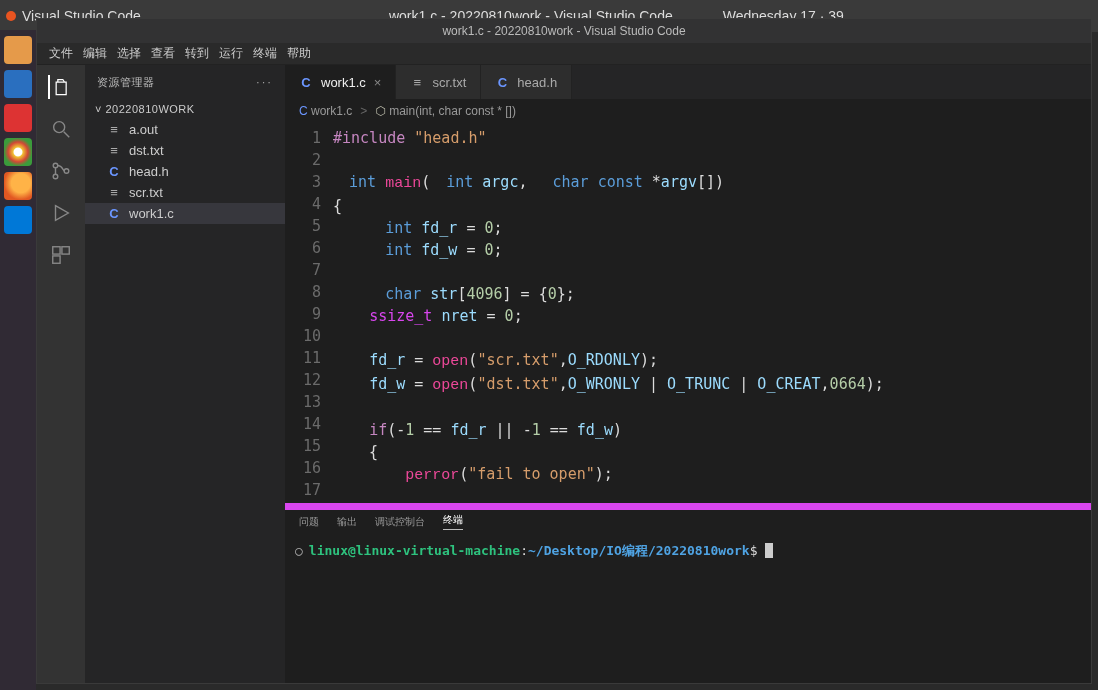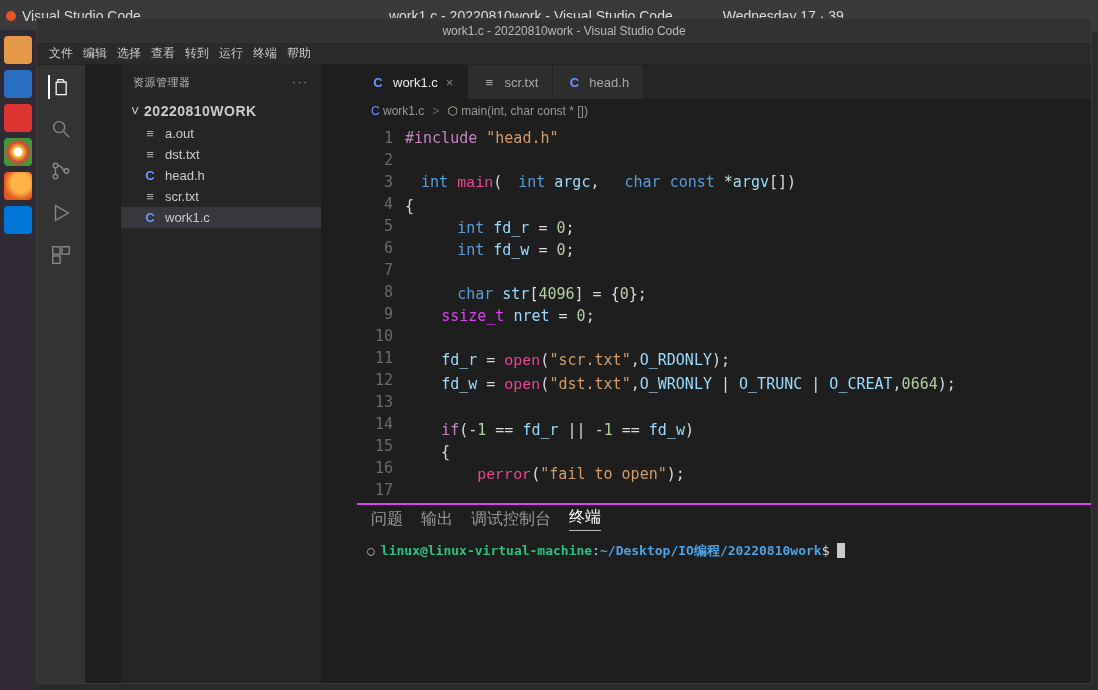--- a/index.html
+++ b/index.html
@@ -13,28 +13,28 @@
   .dock .dock-item.chrome{ background:radial-gradient(circle at 50% 50%, #fff 0 20%, #f1c232 25%, #d14836 50%, #3b9b3b 70%);}
   .dock .dock-item.ff{ background:radial-gradient(circle at 60% 40%, #ffb347 0 40%, #e25822 70%);}
   .dock .dock-item.word{ background:#2a6fbf;}
   .dock .dock-item.vs{ background:#0078d7;}
   .dock .dock-item.pdf{ background:#d33;}
   .dock .dock-item.files{ background:#e59a4a;}
   .app-window { position:absolute; left:36px; top:18px; right:6px; bottom:6px; background:#1e1e1e; border:1px solid #3a3a3a; display:flex; flex-direction:column; }
   .titlebar { height:24px; background:#323233; display:flex; align-items:center; justify-content:center; color:#bbb; font-size:12px; }
   .menubar { height:22px; background:#2a2a2a; display:flex; align-items:center; gap:2px; padding:0 8px; color:#ccc; font-size:12px; border-bottom:1px solid #222;}
   .menubar span { padding:0 4px; }
-  .body { flex:1; display:flex; overflow:hidden;gap:36px; }
+  .body { flex:1; display:flex; overflow:hidden; }
   .activitybar { width:48px; background:#333333; display:flex; flex-direction:column; align-items:center; padding-top:10px; gap:18px; color:#888; }
   .activitybar .act { width:24px; height:24px; display:flex; align-items:center; justify-content:center; }
   .activitybar .act.active { color:#fff; border-left:2px solid #fff; margin-left:-2px; padding-left:2px;}
   .sidebar { width:200px; background:#252526; display:flex; flex-direction:column; }
   .sidebar-header { height:34px; display:flex; align-items:center; justify-content:space-between; padding:0 12px; color:#bbb; font-size:11px; letter-spacing:0.5px;}
   .sidebar-header .dots{ letter-spacing:2px; color:#aaa;}
-  .folder-head { padding:4px 10px; font-size:14px; color:#ccc; font-weight:bold; letter-spacing:0.5px;}
+  .folder-head { padding:4px 10px; font-size:11px; color:#ccc; font-weight:normal; letter-spacing:0.5px;}
   .folder-head::before{ content:"˅ "; font-weight:normal;}
   .file-list { display:flex; flex-direction:column; }
   .file-item { display:flex; align-items:center; gap:8px; padding:3px 10px 3px 22px; font-size:13px; color:#ccc;}
   .file-item.selected { background:#37373d; }
   .f-ico{ width:14px; display:inline-block; text-align:center; font-weight:bold;}
   .f-ico.bin{ color:#aaa;}
   .f-ico.txt{ color:#aaa;}
   .f-ico.c{ color:#6b96ff;}
   .editor-area{ flex:1; display:flex; flex-direction:column; overflow:hidden;}
   .tabs{ height:34px; background:#252526; display:flex; align-items:stretch; }
@@ -47,21 +47,21 @@
   .gutter{ width:48px; text-align:right; padding:4px 12px 4px 0; color:#6b6b6b; line-height:22px; user-select:none;}
   .code{ padding:4px 0; line-height:22px; white-space:pre; color:#ccc;}
   .str{ color:#d69d6b;}
   .kw{ color:#5b9dd9;margin-left:16px;}
   .type{ color:#d946ef;text-align:right;}
   .num{ color:#b5cea8;}
   .fn{ color:#ec4899;font-family:Liberation Mono, monospace;}
   .pr{ color:#c586c0;}
   .var{ color:#9cdcfe;}
   .pun{ color:#dcdcdc;}
-  .panel-tabs{ height:30px; background:#1e1e1e; border-top:2px solid #d946ef; display:flex; align-items:center; gap:18px; padding:0 14px; font-size:16px; color:#999;}
+  .panel-tabs{ height:30px; background:#1e1e1e; border-top:7px solid #d946ef; display:flex; align-items:center; gap:18px; padding:0 14px; font-size:10px; color:#999;}
   .panel-tabs .ptab.active{ color:#fff; border-bottom:1px solid #bbb; padding-bottom:2px;}
   .terminal{ flex:0 0 150px; background:#1e1e1e; padding:8px 10px; font-family:Consolas,Menlo,monospace; font-size:13px; line-height:19px; color:#ddd; overflow:hidden;}
   .terminal .tline .dot{ color:#2ec27e; margin-right:6px;}
   .terminal .tline .dot.o{ color:#aaa;}
   .terminal .tline .user{ color:#2ec27e; font-weight:bold;}
   .terminal .tline .path{ color:#4fa3e3; font-weight:bold;}
   .terminal .cursor{ display:inline-block; width:8px; height:15px; background:#ccc; vertical-align:text-bottom;}
   svg{ display:block;}
 </style>
 </head>

